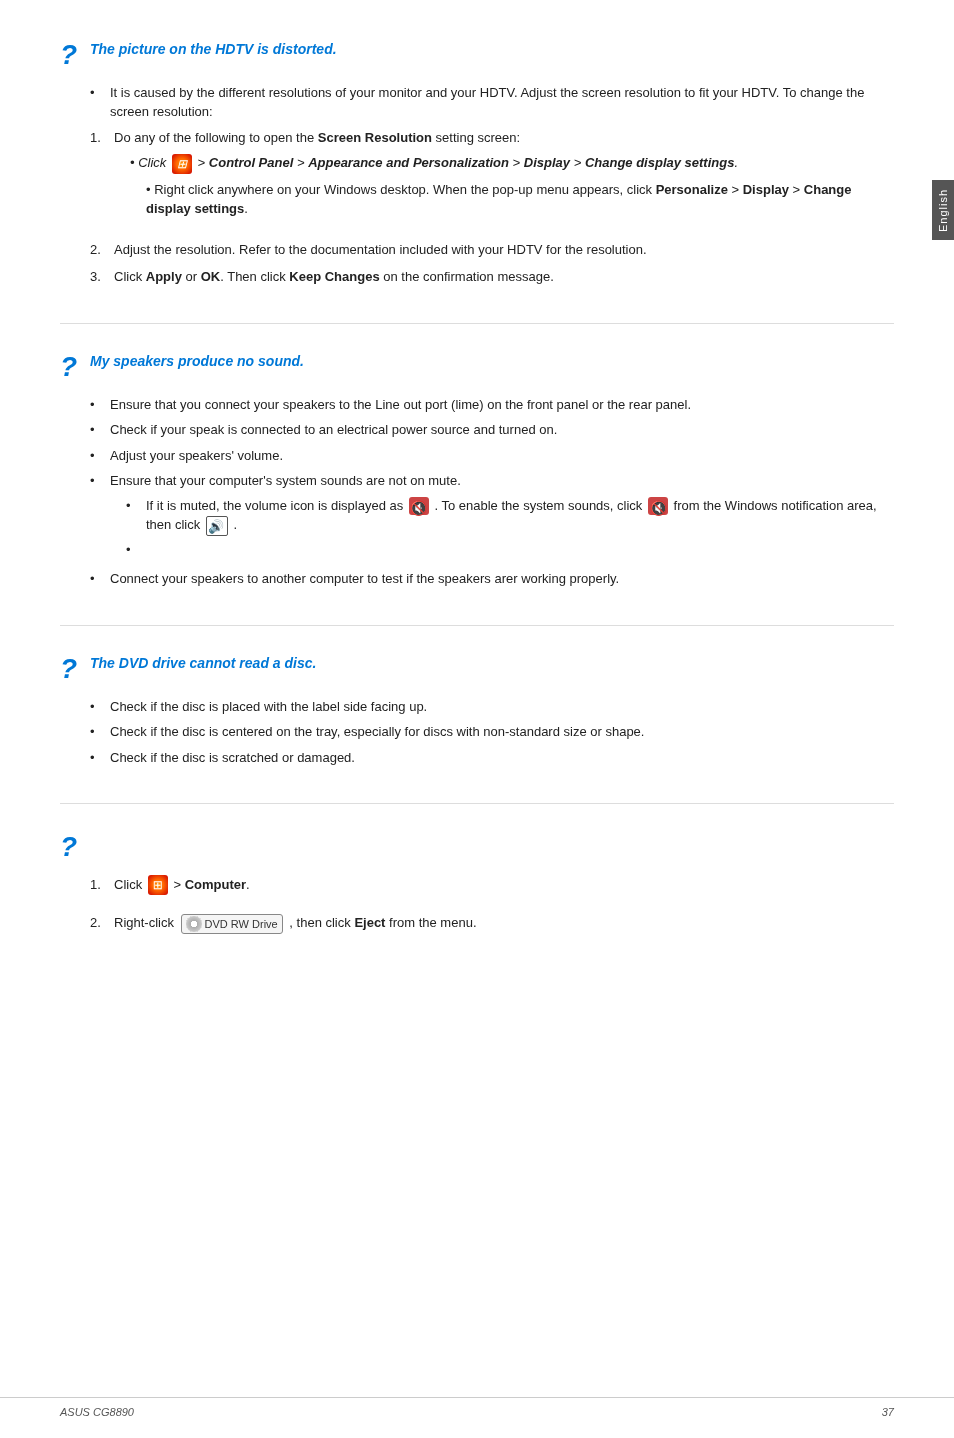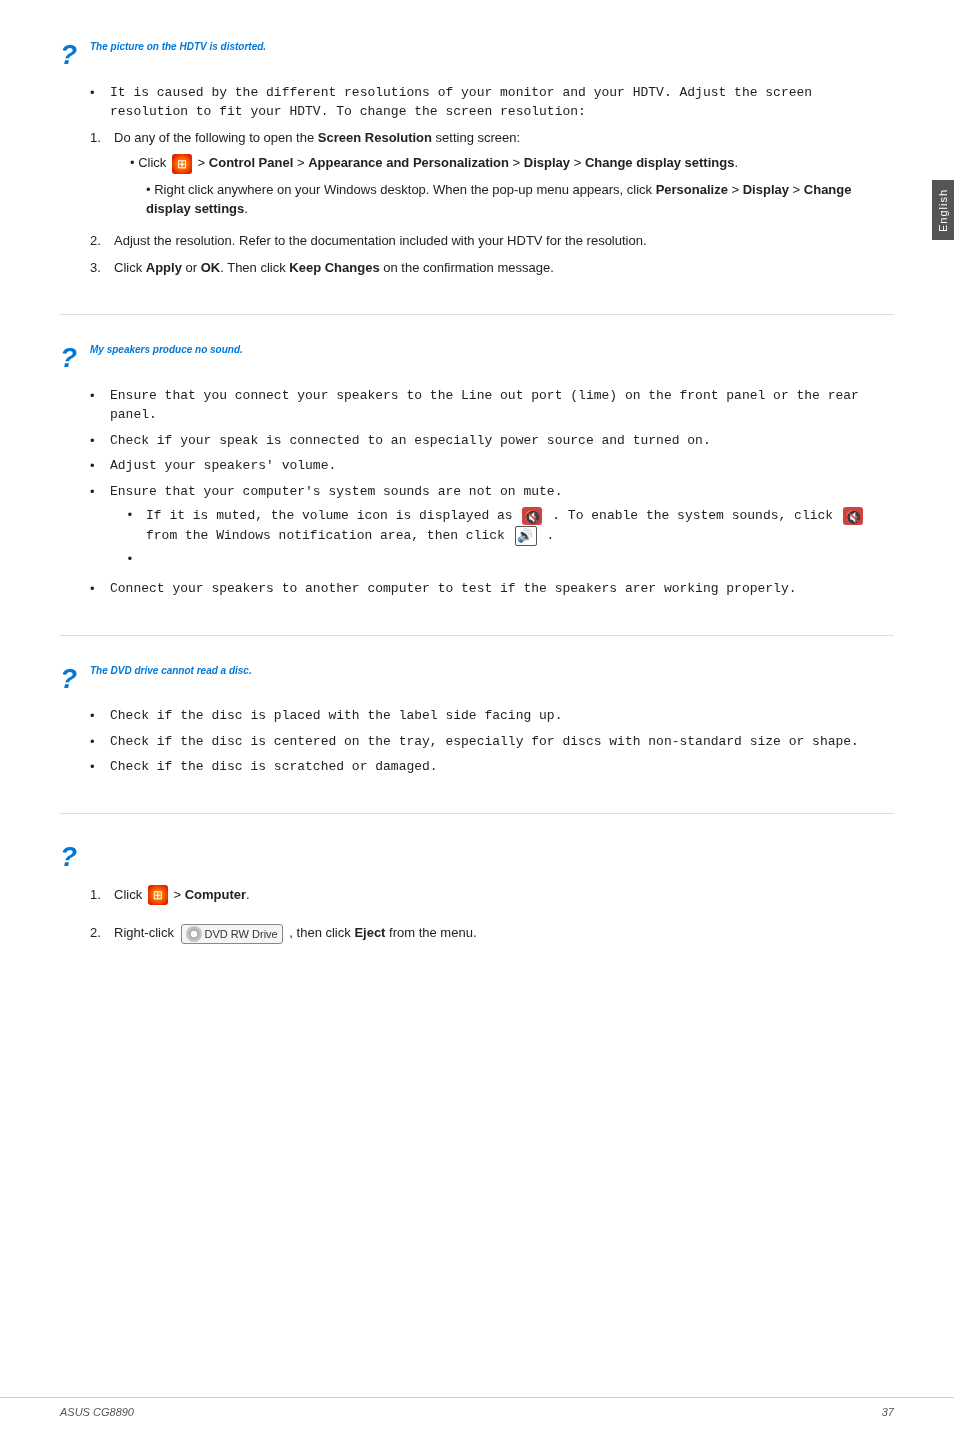--- a/index.html
+++ b/index.html
@@ -55,21 +55,21 @@
       color: #0078d7;
       font-size: 28px;
       font-weight: bold;
       font-style: italic;
       margin-right: 12px;
       line-height: 1.1;
       min-width: 18px;
     }
 
     .section-title {
-      font-size: 10px;
+      font-size: 14px;
       font-weight: bold;
       font-style: italic;
       color: #0078d7;
       line-height: 1.4;
     }
 
     .section-content {
       padding-left: 30px;
     }
 
@@ -82,21 +82,20 @@
     .bullet {
       min-width: 14px;
       margin-right: 6px;
       font-size: 13px;
       line-height: 1.5;
     }
 
     .bullet-text {
       line-height: 1.5;
       flex: 1;
-      font-family: Liberation Mono, monospace;
     }
 
     .numbered-item {
       display: flex;
       align-items: flex-start;
       margin-bottom: 8px;
     }
 
     .num {
       min-width: 24px;
@@ -128,21 +127,21 @@
       line-height: 1.5;
     }
 
     .indent-block {
       padding-left: 16px;
       margin-bottom: 6px;
     }
 
     .indent-block2 {
       padding-left: 32px;
-      margin-bottom: 4px;
+      margin-bottom: 13px;
     }
 
     .win-start-icon {
       display: inline-block;
       width: 20px;
       height: 20px;
       vertical-align: middle;
       margin: 0 2px;
       background: radial-gradient(circle, #f90 0%, #f60 40%, #c00 100%);
       border-radius: 3px;
@@ -275,21 +274,21 @@
           It is caused by the different resolutions of your monitor and your HDTV. Adjust the screen resolution to fit your HDTV. To change the screen resolution:
         </span>
       </div>
 
       <div class="numbered-item">
         <span class="num">1.</span>
         <div class="num-text">
           Do any of the following to open the <span class="bold">Screen Resolution</span> setting screen:
 
           
-          <div class="indent-block" style="margin-top:6px;">
+          <div class="indent-block" style="margin-top:6px;font-style:italic;">
             <span>• Click </span>
             <span class="win-start-icon" title="Windows Start button"></span>
             <span> &gt; <span class="bold">Control Panel</span> &gt; <span class="bold">Appearance and Personalization</span> &gt; <span class="bold">Display</span> &gt; <span class="bold">Change display settings</span>.</span>
           </div>
 
           
           <div class="indent-block2" style="margin-top:4px;">
             • Right click anywhere on your Windows desktop. When the pop-up menu appears, click <span class="bold">Personalize</span> &gt; <span class="bold">Display</span> &gt; <span class="bold">Change display settings</span>.
           </div>
         </div>
@@ -319,21 +318,21 @@
       <div class="section-title">My speakers produce no sound.</div>
     </div>
     <div class="section-content">
 
       <div class="bullet-item">
         <span class="bullet">•</span>
         <span class="bullet-text">Ensure that you connect your speakers to the Line out port (lime) on the front panel or the rear panel.</span>
       </div>
       <div class="bullet-item">
         <span class="bullet">•</span>
-        <span class="bullet-text">Check if your speak is connected to an especially power source and turned on.</span>
+        <span class="bullet-text">Check if your speak is connected to an electrical power source and turned on.</span>
       </div>
       <div class="bullet-item">
         <span class="bullet">•</span>
         <span class="bullet-text">Adjust your speakers' volume.</span>
       </div>
       <div class="bullet-item">
         <span class="bullet">•</span>
         <span class="bullet-text">
           Ensure that your computer's system sounds are not on mute.
           

